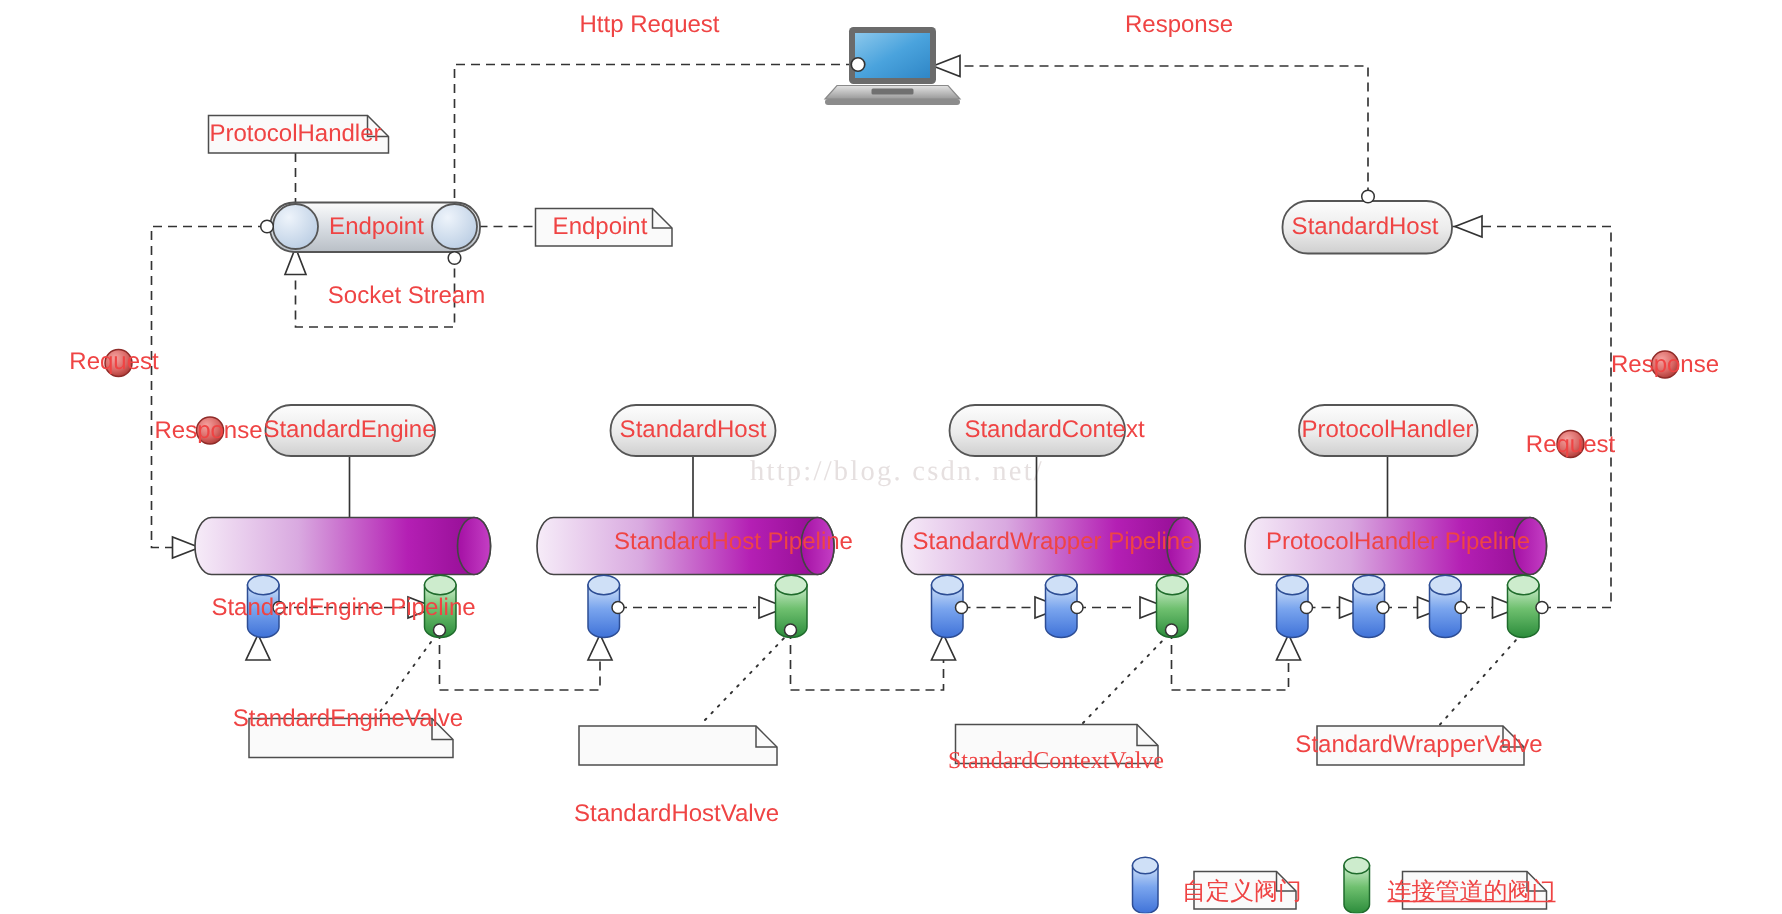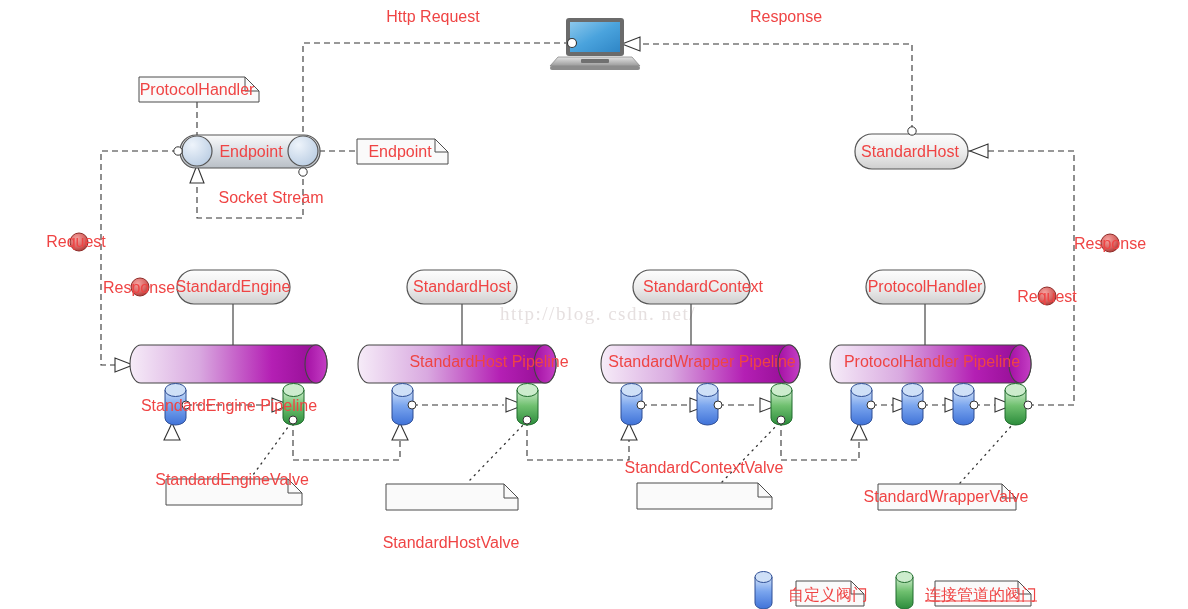--- a/index.html
+++ b/index.html
@@ -291,19 +291,19 @@
   <div class="lbl center" style="left:691px;top:287px;margin-left:12px;">StandardContext</div>
   <div class="lbl center" style="left:925px;top:287px;">ProtocolHandler</div>
 
   <div class="lbl center" style="left:229px;top:362px;margin-top:44px;">StandardEngine Pipeline</div>
   <div class="lbl center" style="left:458px;top:362px;margin-left:31px;">StandardHost Pipeline</div>
   <div class="lbl center" style="left:702px;top:362px;">StandardWrapper Pipeline</div>
   <div class="lbl center" style="left:932px;top:362px;">ProtocolHandler Pipeline</div>
 
   <div class="lbl center" style="left:232px;top:480px;">StandardEngineValve</div>
   <div class="lbl center" style="left:451px;top:497px;margin-top:46px;">StandardHostValve</div>
-  <div class="lbl center" style="left:704px;top:468px;">StandardContextValve</div>
+  <div class="lbl center" style="left:704px;top:508px;font-family:Liberation Serif, serif;">StandardContextValve</div>
   <div class="lbl center" style="left:946px;top:497px;">StandardWrapperValve</div>
 
   <div class="lbl center" style="left:828px;top:595px;">自定义阀门</div>
   <div class="lbl center" style="left:981px;top:595px;text-decoration:underline;">连接管道的阀门</div>
 
 </div>
 
 </body></html>

